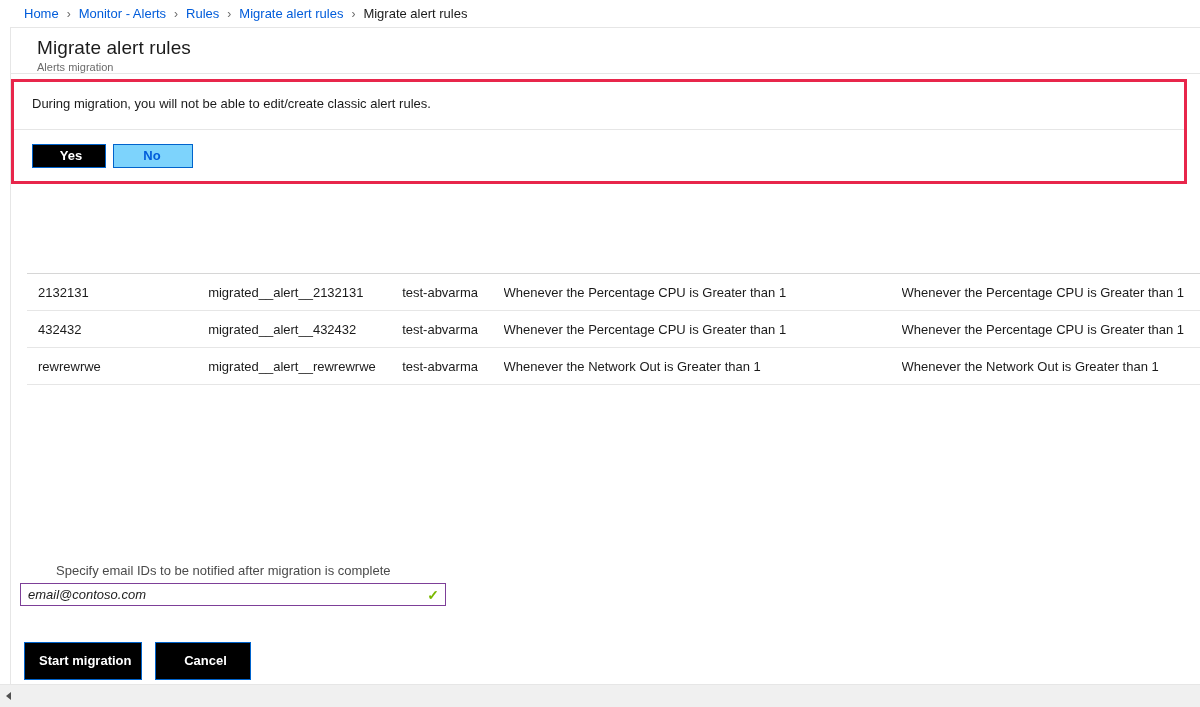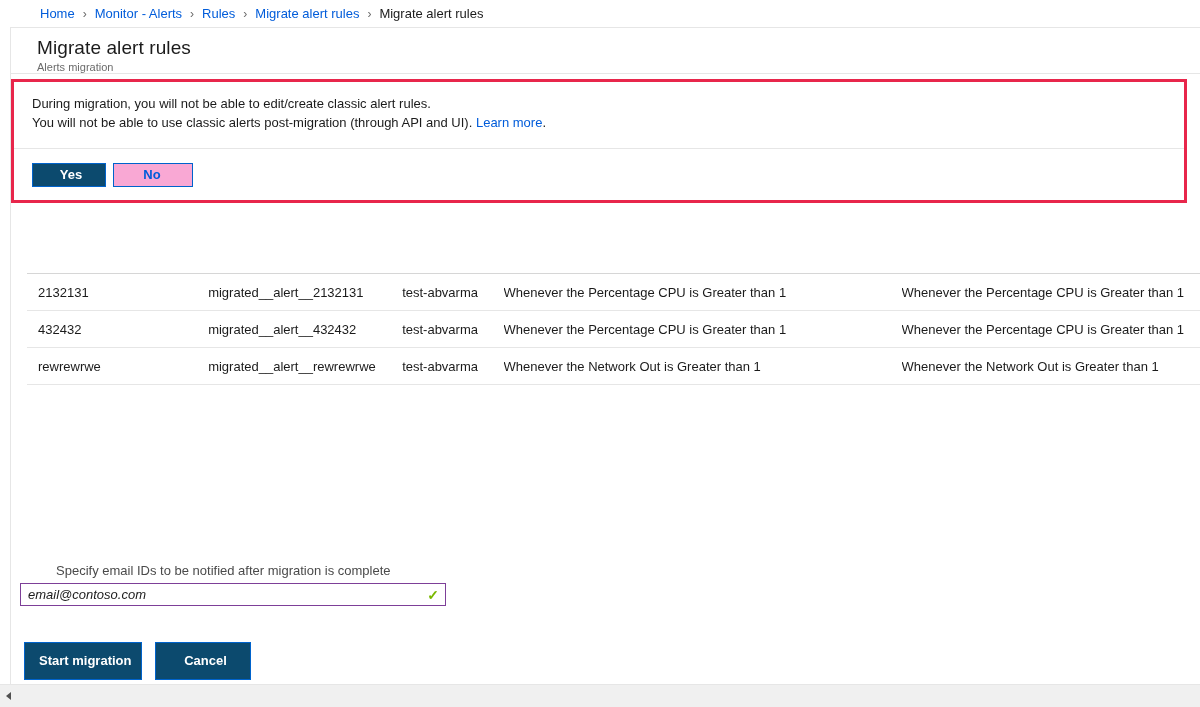--- a/index.html
+++ b/index.html
@@ -14,25 +14,24 @@
     color: #1b1b1b;
     overflow: hidden;
     position: relative;
   }
 
   
   .breadcrumb-bar {
     height: 27px;
     display: flex;
     align-items: center;
-    padding-left: 32px;
-    font-size: 13px;
-    background: #ffffff;
-    box-sizing: border-box;
-    margin-left: 8px;
+    padding-left: 24px;
+    font-size: 13px;
+    background: #ffffff;
+    box-sizing: border-box;
   }
   .crumb-link {
     color: #015cda;
     text-decoration: none;
     cursor: pointer;
     white-space: nowrap;
   }
   .crumb-current {
     color: #1b1b1b;
     white-space: nowrap;
@@ -130,27 +129,27 @@
     height: 24px;
     min-width: 80px;
     border: 1px solid transparent;
     cursor: pointer;
     padding: 0 10px;
     box-sizing: border-box;
     line-height: 22px;
     text-align: center;
   }
   .btn-primary {
-    background: #0c4a6e;
+    background: #000000;
     color: #ffffff;
     border-color: #0063cc;
     padding-left: 14px;
   }
   .btn-secondary {
-    background: #f9a8d4;
+    background: #7dd3fc;
     color: #015cda;
     border-color: #0063cc;
     padding-left: 8px;
   }
   .btn-yes { width: 74px; min-width: 74px; }
   .btn-no  { width: 80px; min-width: 80px; }
   .btn-wide { min-width: 96px; height: 38px; line-height: 24px; }
 
   
   .grid {
@@ -316,23 +315,20 @@
     <div class="cell c-rg">test-abvarma</div>
     <div class="cell c-cond">Whenever the Network Out is Greater than 1</div>
     <div class="cell c-newcond">Whenever the Network Out is Greater than 1</div>
   </div>
 </div>
 
 <div class="confirm-panel">
   <div class="confirm-body">
     <div class="confirm-lines">
       <div>During migration, you will not be able to edit/create classic alert rules.</div>
-      <div>
-        <span>You will not be able to use classic alerts post-migration (through API and UI). </span><a class="inline-link" href="#">Learn more</a><span>.</span>
-      </div>
     </div>
   </div>
   <div class="confirm-divider"></div>
   <div class="confirm-actions">
     <button class="btn btn-primary btn-yes">Yes</button>
     <button class="btn btn-secondary btn-no">No</button>
   </div>
 </div>
 
 <div class="email-block">

